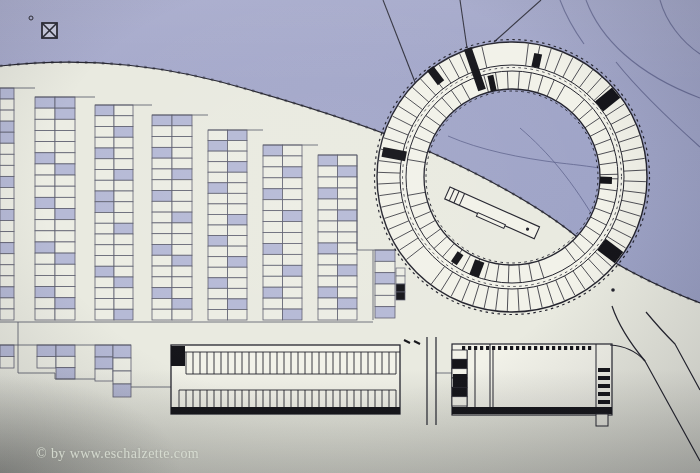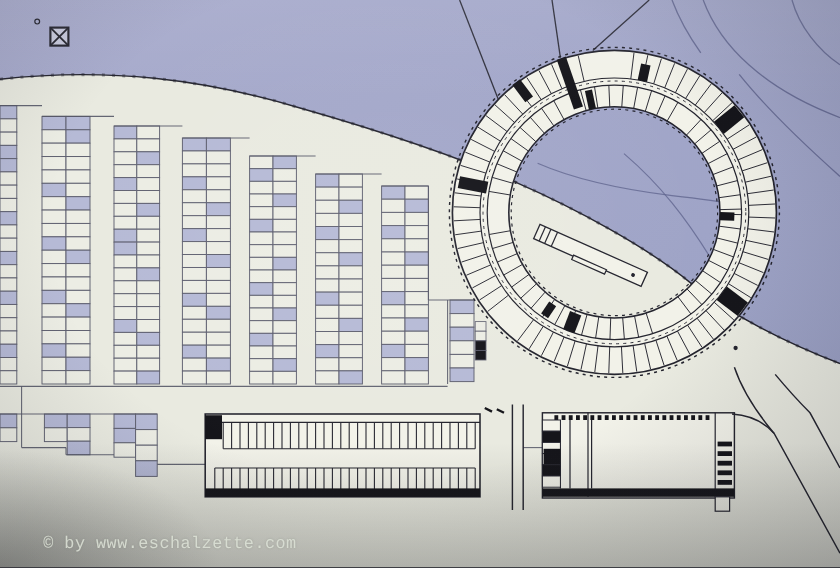--- a/index.html
+++ b/index.html
@@ -1,17 +1,17 @@
 <!DOCTYPE html>
 <html><head>
 <meta charset="utf-8">
 <style>
   html,body{margin:0;padding:0;background:#1a1a1e;}
   #stage{position:relative;width:700px;height:473px;overflow:hidden;
-         font-family:Liberation Mono, monospace;}
+         font-family:Liberation Serif, serif;}
   #plan-svg{position:absolute;left:0;top:0;filter:blur(0.35px);}
   #vignette{position:absolute;left:0;top:0;width:700px;height:473px;pointer-events:none;
     background:
       radial-gradient(ellipse at 46% 40%, rgba(255,255,255,0.05) 0%, rgba(20,20,30,0) 52%, rgba(25,25,38,0.20) 100%),
       linear-gradient(to bottom, rgba(255,255,255,0.06) 0%, rgba(0,0,0,0) 18%, rgba(0,0,0,0) 78%, rgba(30,32,30,0.22) 100%),
       radial-gradient(ellipse 260px 140px at 0% 100%, rgba(30,32,30,0.28) 0%, rgba(0,0,0,0) 70%);
   }
   #watermark{position:absolute;left:36px;top:446px;font-size:14px;letter-spacing:0.4px;
     color:#dce1d6;opacity:0.88;text-shadow:0 0 2px rgba(120,125,115,0.5);}
 </style>

